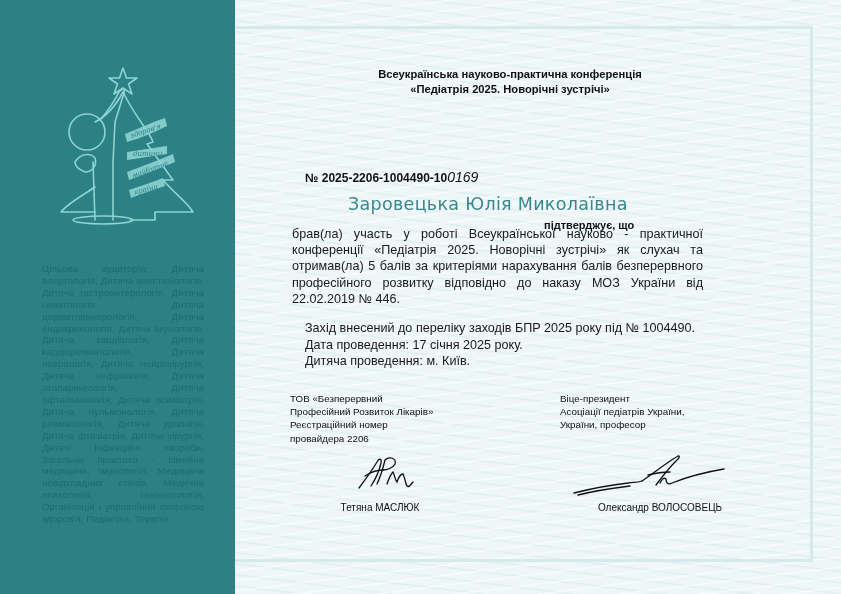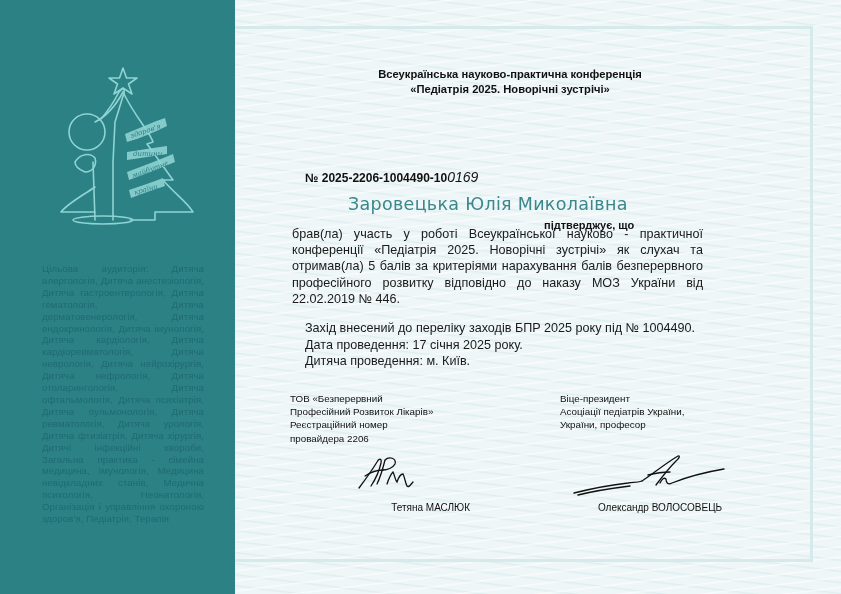--- a/index.html
+++ b/index.html
@@ -68,21 +68,21 @@
     .event-info {
       position: absolute; left: 305px; top: 320px; width: 420px;
       font-size: 12.6px; line-height: 16.5px; color: #1a1a1a;
     }
     .sig-block {
       position: absolute; text-align: left; font-size: 9.8px; line-height: 13.2px; color: #111;
     }
     .sig-left { left: 290px; top: 392px; width: 180px; }
     .sig-right { left: 560px; top: 392px; width: 200px; }
     .sig-name { position: absolute; font-size: 10px; color: #111; text-align: center; }
-    .sig-name-left { left: 290px; top: 502px; width: 180px; text-align: right; }
+    .sig-name-left { left: 290px; top: 502px; width: 180px; }
     .sig-name-right { left: 560px; top: 502px; width: 200px; }
     .signature { position: absolute; }
     .signature-left { left: 355px; top: 454px; width: 60px; height: 40px; }
     .signature-right { left: 570px; top: 453px; width: 160px; height: 45px; }
   </style>
 </head>
 <body>
 
 <div class="page">
 

